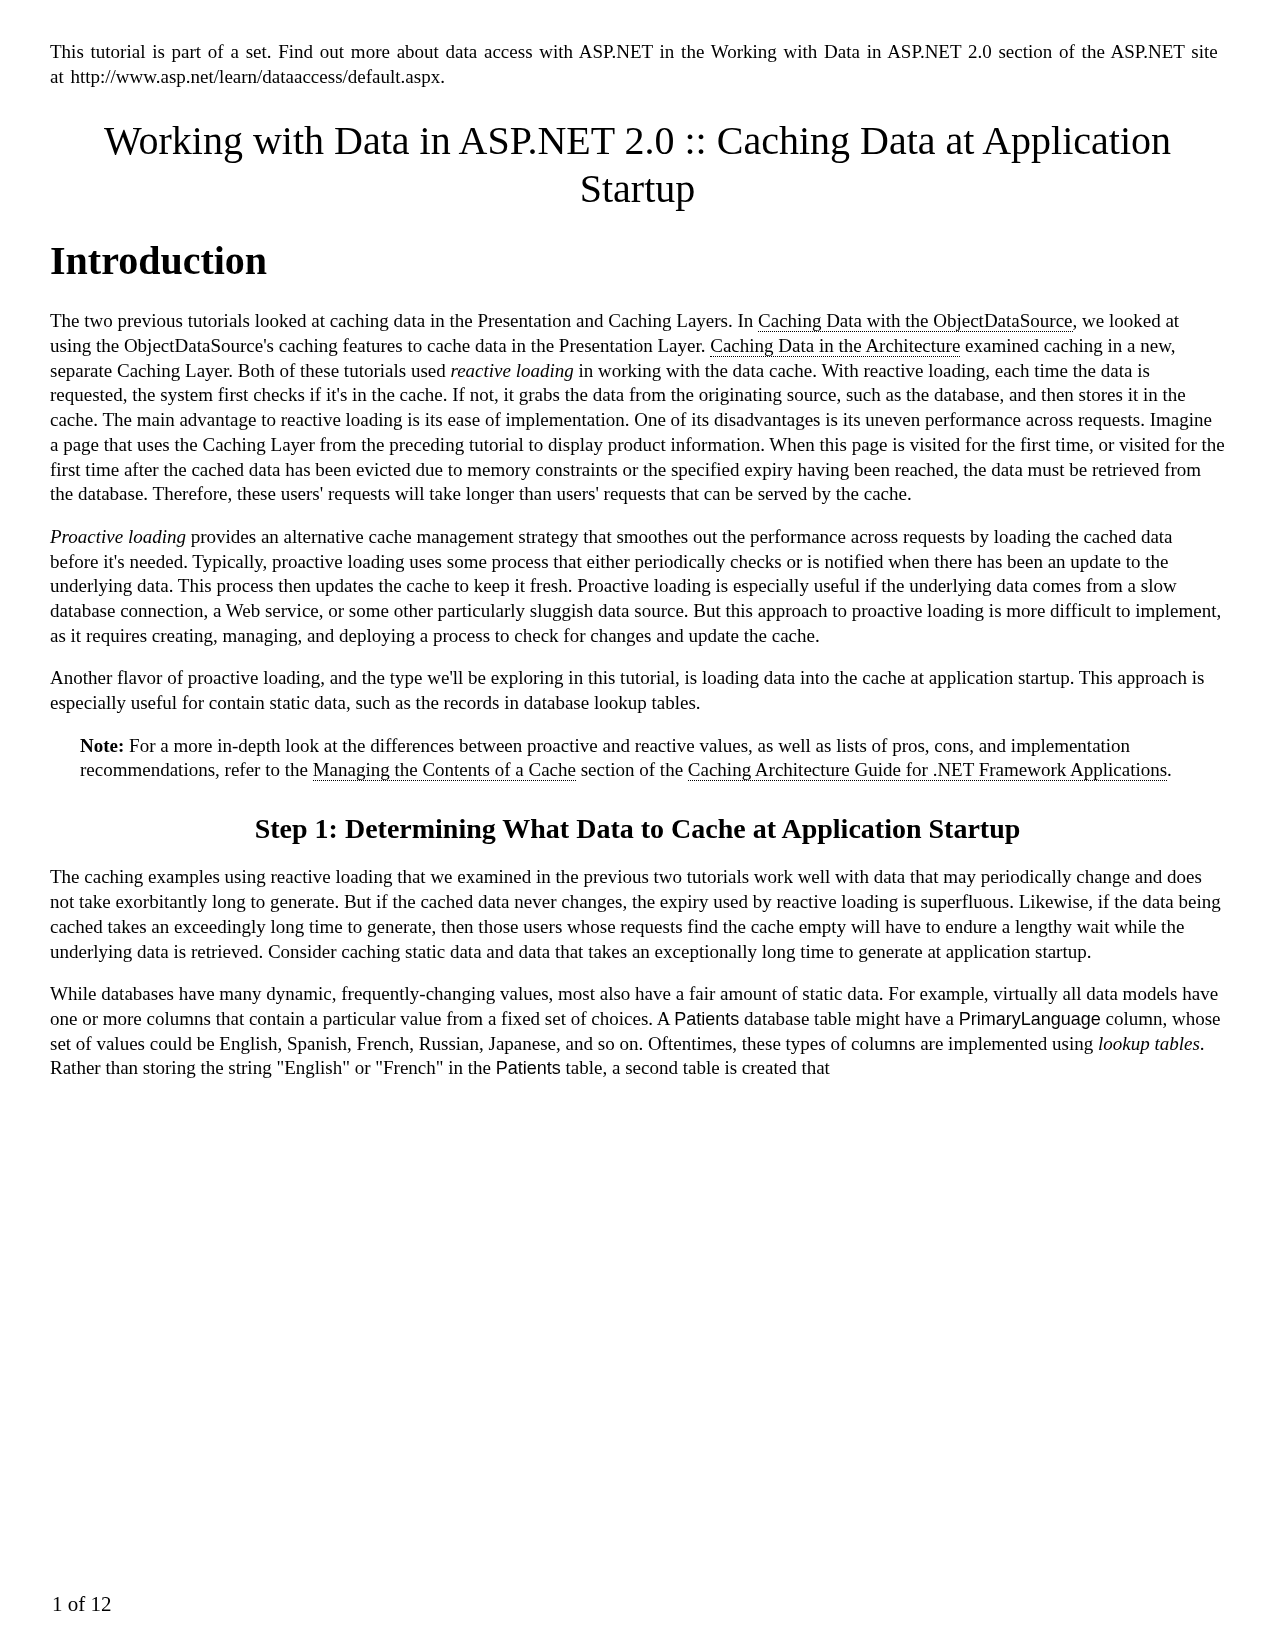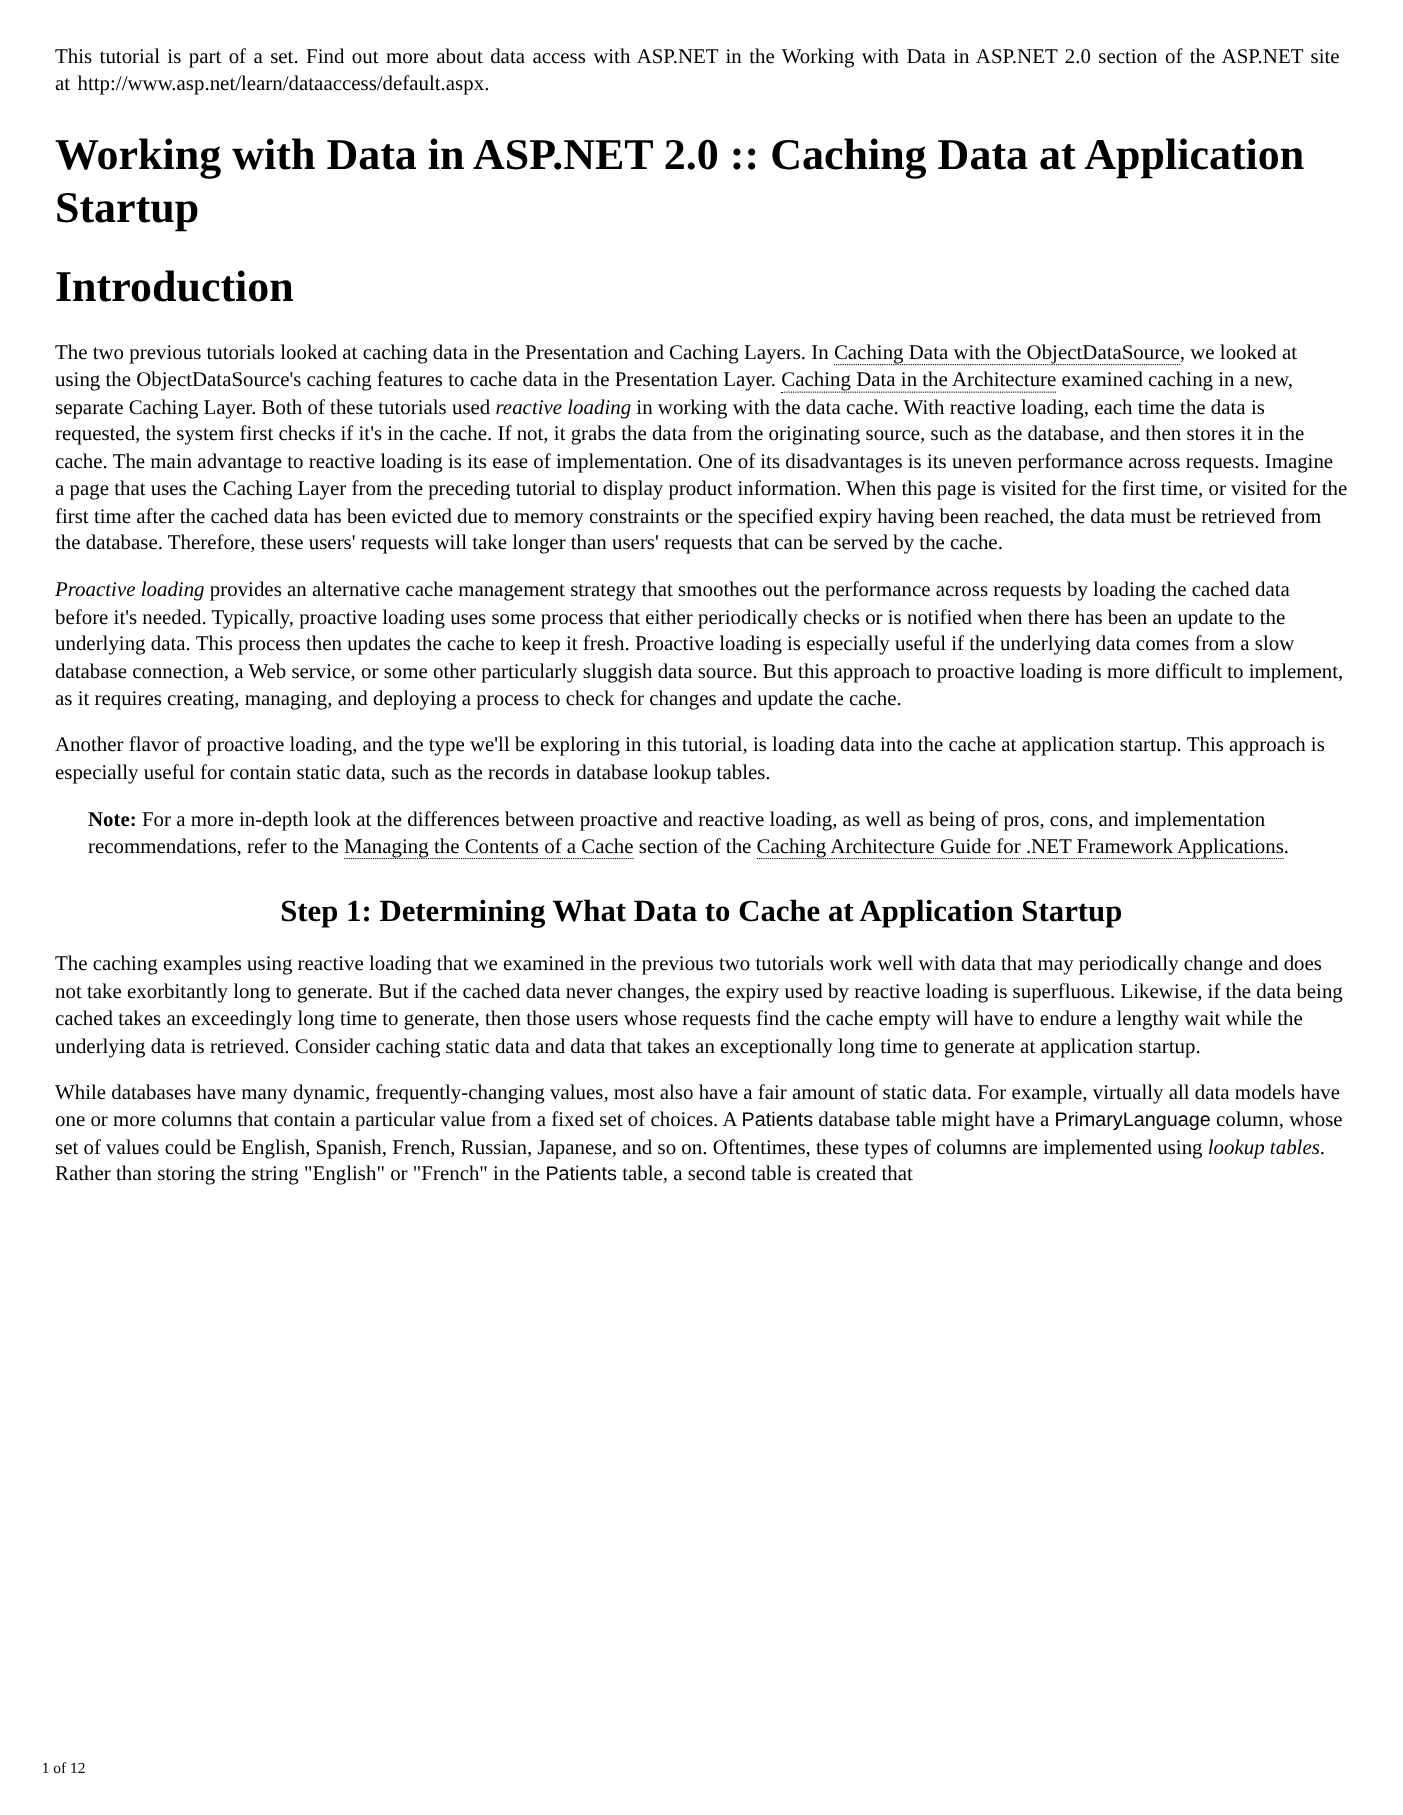--- a/index.html
+++ b/index.html
@@ -14,23 +14,24 @@
       height: 1650px;
       box-sizing: border-box;
     }
     .header-note {
       font-size: 19px;
       margin-bottom: 28px;
       word-spacing: 2px;
     }
     h1 {
       font-size: 40px;
-      font-weight: bold;
+      font-weight: normal;
       margin: 0 0 20px 0;
       line-height: 1.2;
+      text-align: center;
     }
     h2.intro {
       font-size: 40px;
       font-weight: bold;
       margin: 22px 0 22px 0;
     }
     h2.step {
       font-size: 28px;
       font-weight: bold;
       margin: 28px 0 18px 0;
@@ -55,22 +56,22 @@
       font-weight: bold;
       margin-top: 16px;
     }
     code {
       font-family: Liberation Sans, sans-serif;
       font-size: 18px;
     }
     .page-number {
       position: absolute;
       bottom: 32px;
-      left: 38px;
-      font-size: 14px;
+      left: 52px;
+      font-size: 21px;
     }
   </style>
 </head>
 <body>
 
 <div class="header-note">This tutorial is part of a set. Find out more about data access with ASP.NET in the Working with Data in  ASP.NET 2.0 section of the ASP.NET site at http://www.asp.net/learn/dataaccess/default.aspx.</div>
 
 <h1>Working with Data in ASP.NET 2.0 :: Caching Data at Application Startup</h1>
 
 <h2 class="intro">Introduction</h2>
@@ -79,21 +80,21 @@
   <span>The two previous tutorials looked at caching data in the Presentation and Caching Layers. In </span><a class="dotted" href="#">Caching Data with the ObjectDataSource</a><span>, we looked at using the ObjectDataSource's caching features to cache data in the Presentation Layer. </span><a class="dotted" href="#">Caching Data in the Architecture</a><span> examined caching in a new, separate Caching Layer. Both of these tutorials used </span><em>reactive loading</em><span> in working with the data cache. With reactive loading, each time the data is requested, the system first checks if it's in the cache. If not, it grabs the data from the originating source, such as the database, and then stores it in the cache. The main advantage to reactive loading is its ease of implementation. One of its disadvantages is its uneven performance across requests. Imagine a page that uses the Caching Layer from the preceding tutorial to display product information. When this page is visited for the first time, or visited for the first time after the cached data has been evicted due to memory constraints or the specified expiry having been reached, the data must be retrieved from the database. Therefore, these users' requests will take longer than users' requests that can be served by the cache.</span>
 </p>
 
 <p>
   <em>Proactive loading</em><span> provides an alternative cache management strategy that smoothes out the performance across requests by loading the cached data before it's needed. Typically, proactive loading uses some process that either periodically checks or is notified when there has been an update to the underlying data. This process then updates the cache to keep it fresh. Proactive loading is especially useful if the underlying data comes from a slow database connection, a Web service, or some other particularly sluggish data source. But this approach to proactive loading is more difficult to implement, as it requires creating, managing, and deploying a process to check for changes and update the cache.</span>
 </p>
 
 <p>Another flavor of proactive loading, and the type we'll be exploring in this tutorial, is loading data into the cache at application startup. This approach is especially useful for contain static data, such as the records in database lookup tables.</p>
 
 <p class="note-block">
-  <strong>Note:</strong><span> For a more in-depth look at the differences between proactive and reactive loading, as well as being of pros, cons, and implementation recommendations, refer to the </span><a class="dotted" href="#">Managing the Contents of a Cache</a><span> section of the </span><a class="dotted" href="#">Caching Architecture Guide for .NET Framework Applications</a><span>.</span>
+  <strong>Note:</strong><span> For a more in-depth look at the differences between proactive and reactive values, as well as lists of pros, cons, and implementation recommendations, refer to the </span><a class="dotted" href="#">Managing the Contents of a Cache</a><span> section of the </span><a class="dotted" href="#">Caching Architecture Guide for .NET Framework Applications</a><span>.</span>
 </p>
 
 <h2 class="step">Step 1: Determining What Data to Cache at Application Startup</h2>
 
 <p>The caching examples using reactive loading that we examined in the previous two tutorials work well with data that may periodically change and does not take exorbitantly long to generate. But if the cached data never changes, the expiry used by reactive loading is superfluous. Likewise, if the data being cached takes an exceedingly long time to generate, then those users whose requests find the cache empty will have to endure a lengthy wait while the underlying data is retrieved. Consider caching static data and data that takes an exceptionally long time to generate at application startup.</p>
 
 <p>
   <span>While databases have many dynamic, frequently-changing values, most also have a fair amount of static data. For example, virtually all data models have one or more columns that contain a particular value from a fixed set of choices. A </span><code>Patients</code><span> database table might have a </span><code>PrimaryLanguage</code><span> column, whose set of values could be English, Spanish, French, Russian, Japanese, and so on. Oftentimes, these types of columns are implemented using </span><em>lookup tables</em><span>. Rather than storing the string "English" or "French" in the </span><code>Patients</code><span> table, a second table is created that</span>
 </p>
 

